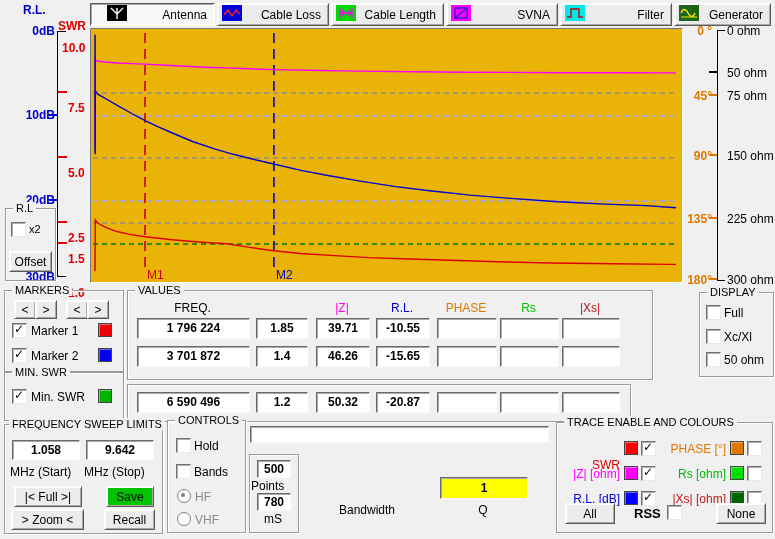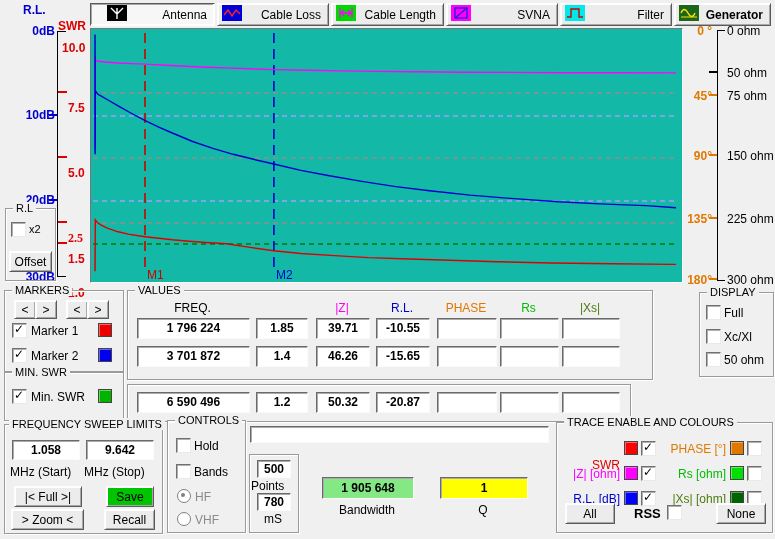--- a/index.html
+++ b/index.html
@@ -1,21 +1,21 @@
 <!DOCTYPE html>
 <html><head>
 <meta charset="utf-8">
 <style>
   html,body{margin:0;padding:0;background:#c8c8c8;}
   #app{position:relative;width:775px;height:539px;background:#f0f0f0;overflow:hidden;
        font-family:"Liberation Sans",sans-serif;-webkit-font-smoothing:antialiased;}
   .lbl{position:absolute;font:11px "Liberation Sans",sans-serif;color:#000;white-space:nowrap;}
   .tick{position:absolute;font:bold 12px "Liberation Sans",sans-serif;white-space:nowrap;}
   .c-red{color:#dd0000;margin-top:16px;} .c-blu{color:#0000cc;} .c-mag{color:#ff00ff;}
-  .c-org{color:#e07800;} .c-grn{color:#00bb00;} .c-dgrn{color:#4d7c0f;} .c-blk{color:#000;}
+  .c-org{color:#e07800;} .c-grn{color:#00bb00;} .c-dgrn{color:#b91c1c;} .c-blk{color:#000;}
   .grp{position:absolute;border:1px solid #9a9a9a;box-shadow:inset 1px 1px 0 #fff,1px 1px 0 #fff;}
   .grp-title{position:absolute;top:-7px;left:7px;background:#f0f0f0;padding:0 3px;
              font:11px "Liberation Sans",sans-serif;white-space:nowrap;}
   .b3{position:absolute;background:#ececec;border:1px solid;border-color:#fdfdfd #5a5a5a #5a5a5a #fdfdfd;
       box-shadow:inset 1px 1px 0 #fff,inset -1px -1px 0 #a8a8a8;
       font:12px "Liberation Sans",sans-serif;color:#000;display:flex;align-items:center;justify-content:center;cursor:pointer;}
   .ed{position:absolute;background:#fff;border:1px solid;border-color:#6a6a6a #fbfbfb #fbfbfb #6a6a6a;
       box-shadow:inset 1px 1px 0 #aaa;font:bold 12px "Liberation Sans",sans-serif;text-align:center;color:#000;}
   .cb{position:absolute;width:13px;height:13px;background:#fff;border:1px solid;
       border-color:#707070 #e9e9e9 #e9e9e9 #707070;box-shadow:inset 1px 1px 0 #b0b0b0;}
@@ -24,21 +24,21 @@
   .radio{position:absolute;width:12px;height:12px;background:#fff;border:1px solid #808080;border-radius:50%;}
   .radio.checked::after{content:"";position:absolute;left:3px;top:3px;width:4px;height:4px;border-radius:50%;background:#808080;}
   .swatch{position:absolute;width:12px;height:12px;border:1px solid #444;box-shadow:inset 1px 1px 0 rgba(255,255,255,.4);}
   .toolbar{position:absolute;left:90px;top:3px;height:23px;display:flex;gap:2px;}
   .tbtn{background:#ececec;border:1px solid;border-color:#fdfdfd #5a5a5a #5a5a5a #fdfdfd;
         box-shadow:inset 1px 1px 0 #fff,inset -1px -1px 0 #a8a8a8;display:flex;align-items:center;
         justify-content:space-between;padding:0 7px 0 4px;font:12px "Liberation Sans",sans-serif;cursor:pointer;}
   .tbtn.active{background:#f7f7f7;border-color:#5a5a5a #fdfdfd #fdfdfd #5a5a5a;
         box-shadow:inset -1px -1px 0 #fff,inset 1px 1px 0 #a8a8a8;}
   .tbtn svg{flex:0 0 auto;}
-  .chart{position:absolute;left:90px;top:28px;width:591px;height:253px;background:#14b8a6;
+  .chart{position:absolute;left:90px;top:28px;width:591px;height:253px;background:#eab308;
          border:1px solid;border-color:#777 #fdfdfd #fdfdfd #777;}
   .vbox{position:absolute;height:19px;background:#fff;border:1px solid;
         border-color:#6a6a6a #fbfbfb #fbfbfb #6a6a6a;box-shadow:inset 1px 1px 0 #aaa;
         font:bold 12px "Liberation Sans",sans-serif;line-height:19px;text-align:center;color:#000;}
   .hline{position:absolute;background:#000;height:1px;}
   .vline{position:absolute;background:#000;width:1px;}
   .rtickdash{position:absolute;width:9px;border-top:2px dashed #dd0000;}
   .btick{position:absolute;width:8px;height:2px;background:#0000cc;}
   .otick{position:absolute;width:8px;height:2px;background:#e07800;}
   .ktick{position:absolute;width:8px;height:2px;background:#000;}
@@ -84,21 +84,21 @@
           </svg></span>
       <span>SVNA</span>
     </div>
     <div class="tbtn" style="width:99px;">
       <span><svg width="20" height="16">
             <rect width="20" height="16" fill="#00e8e8"></rect>
             <polyline points="2,12 6,12 6,4 14,4 14,12 18,12" stroke="#cc0000" stroke-width="1.4" fill="none"></polyline>
           </svg></span>
       <span>Filter</span>
     </div>
-    <div class="tbtn" style="width:84px;font-weight:bold;">
+    <div class="tbtn" style="width:84px;">
       <span><svg width="20" height="16">
             <rect width="20" height="16" fill="#1c661c"></rect>
             <path d="M2 8 Q5 1 9 8 T16 8" stroke="#ffe000" stroke-width="1.4" fill="none"></path>
             <path d="M2 12 H18" stroke="#ffe000" stroke-width="1"></path>
           </svg></span>
       <span>Generator</span>
     </div>
   </div>
 
   <div class="chart">
@@ -124,21 +124,21 @@
   <div class="hline" style="left:57px;top:276px;width:9px;"></div>
   <div class="btick" style="left:49px;top:114px;"></div>
   <div class="btick" style="left:49px;top:199px;"></div>
   <div class="rtickdash" style="left:58px;top:91px;"></div>
   <div class="rtickdash" style="left:58px;top:156px;"></div>
   <div class="rtickdash" style="left:58px;top:221px;"></div>
   <div class="rtickdash" style="left:58px;top:242px;"></div>
   <span class="tick c-red" style="left:62px;top:25px;">10.0</span>
   <span class="tick c-red" style="left:68px;top:85px;">7.5</span>
   <span class="tick c-red" style="left:68px;top:150px;">5.0</span>
-  <span class="tick c-red" style="left:68px;top:215px;font-family:Liberation Serif, serif;">2.5</span>
+  <span class="tick c-red" style="left:68px;top:215px;">2.5</span>
   <span class="tick c-red" style="left:68px;top:236px;">1.5</span>
   <span class="tick c-red" style="left:68px;top:270px;">1.0</span>
   <span class="tick c-blu" style="left:18px;width:37px;text-align:right;top:24px;">0dB</span>
   <span class="tick c-blu" style="left:12px;width:43px;text-align:right;top:108px;">10dB</span>
   <span class="tick c-blu" style="left:12px;width:43px;text-align:right;top:193px;">20dB</span>
   <span class="tick c-blu" style="left:12px;width:43px;text-align:right;top:270px;">30dB</span>
 
   <div class="vline" style="left:717px;top:30px;height:251px;"></div>
   <div class="hline" style="left:717px;top:30px;width:8px;"></div>
   <div class="hline" style="left:717px;top:280px;width:8px;"></div>
@@ -258,21 +258,20 @@
   <span class="lbl" style="left:195px;top:513px;font-size:12px;color:#8a8a8a;">VHF</span>
 
   <div class="ed" style="left:250px;top:426px;width:297px;height:15px;line-height:15px;text-align:left;"></div>
 
   <div class="grp" style="left:249px;top:454px;width:48px;height:77px;"></div>
   <div class="ed" style="left:257px;top:460px;width:32px;height:16px;line-height:16px;">500</div>
   <span class="lbl" style="left:251px;top:479px;width:44px;text-align:left;font-size:12px;">Points</span>
   <div class="ed" style="left:257px;top:493px;width:32px;height:16px;line-height:16px;">780</div>
   <span class="lbl" style="left:251px;top:512px;width:44px;text-align:center;font-size:12px;">mS</span>
 
-  <div class="ed" style="left:322px;top:477px;width:90px;height:20px;line-height:20px;background:#84e884;">1 905 648</div>
   <span class="lbl" style="left:322px;top:503px;width:90px;text-align:center;font-size:12px;">Bandwidth</span>
   <div class="ed" style="left:440px;top:477px;width:86px;height:20px;line-height:20px;background:#ffff00;">1</div>
   <span class="lbl" style="left:440px;top:503px;width:86px;text-align:center;font-size:12px;">Q</span>
 
   <div class="grp" style="left:556px;top:422px;width:215px;height:109px;">
     <span class="grp-title">TRACE ENABLE AND COLOURS</span>
   </div>
   <span class="lbl c-red" style="left:558px;width:62px;text-align:right;top:442px;font-size:12px;">SWR</span>
   <div class="swatch" style="left:624px;top:441px;background:#ff0000;"></div>
   <div class="cb checked" style="left:641px;top:441px;"></div>

